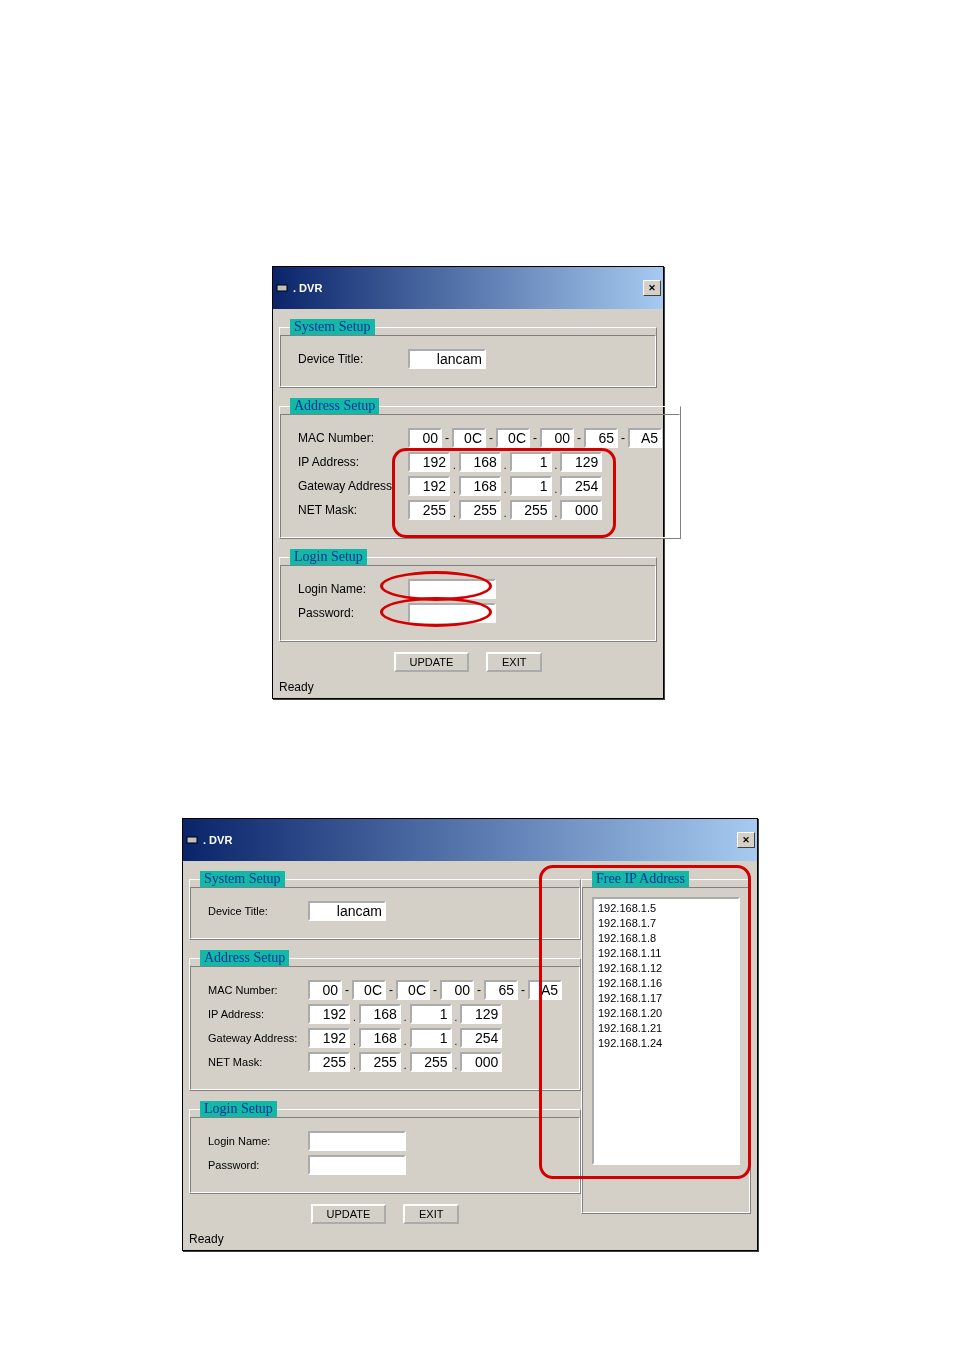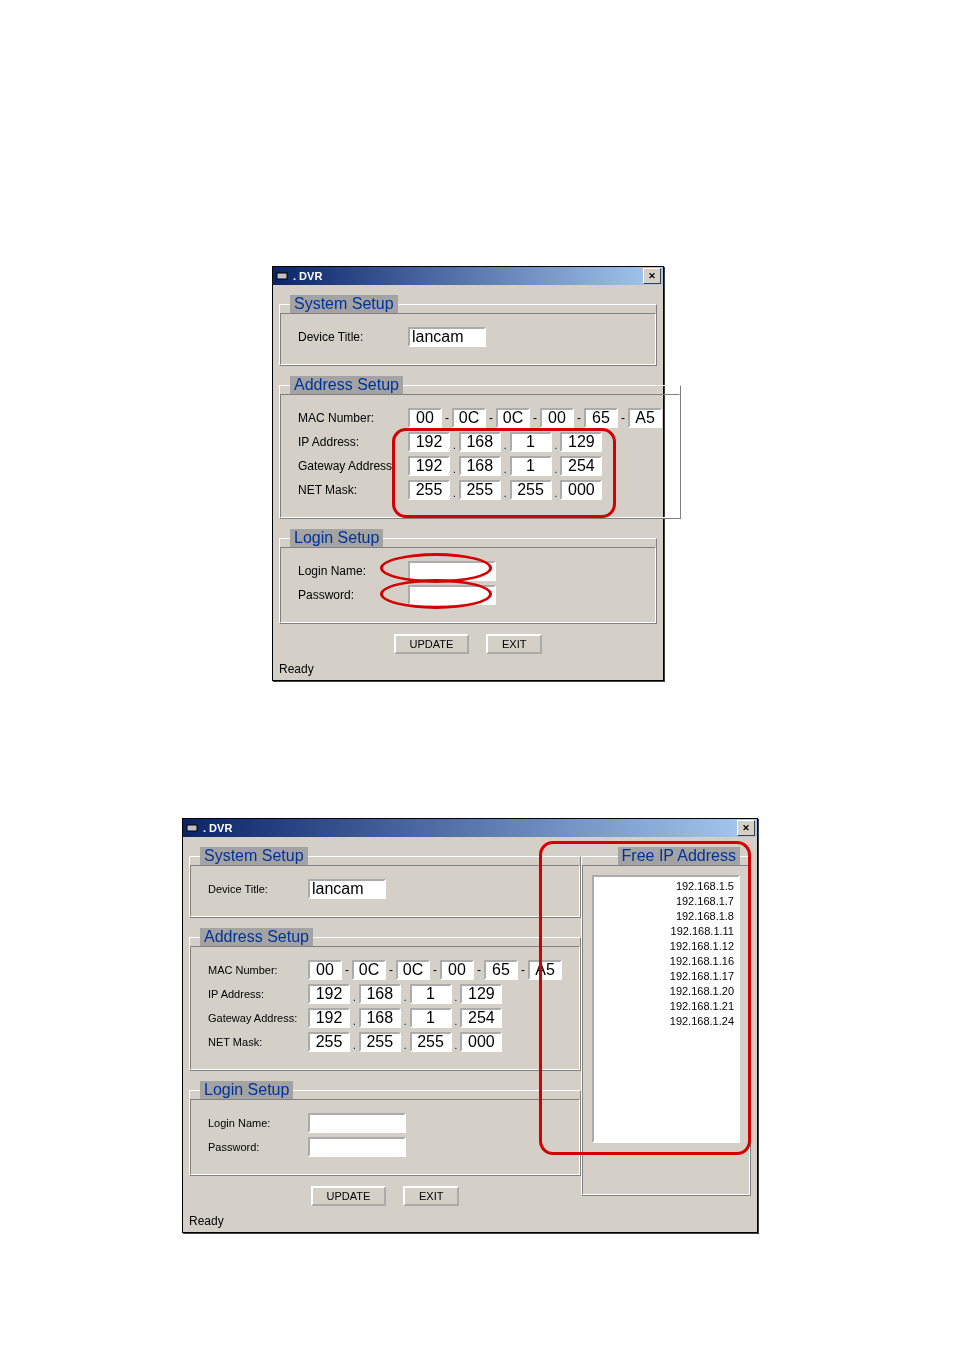--- a/index.html
+++ b/index.html
@@ -17,21 +17,21 @@
     background: #d4d0c8;
     border: 1px solid #000;
     box-shadow: 1px 1px 0 #404040;
   }
   .titlebar {
     background: linear-gradient(to right, #0a246a, #a6caf0);
     color: #fff;
     height: 18px;
     display: flex;
     align-items: center;
-    padding: 0 2px;
+    padding: 12px 2px;
     font-size: 11px;
     font-weight: bold;
   }
   .titlebar .ticon {
     width: 14px;
     height: 14px;
     margin-right: 4px;
     display: flex;
     align-items: center;
     justify-content: center;
@@ -67,39 +67,41 @@
     content:"";
     position:absolute;
     inset:0;
     border:1px solid #fff;
     border-top-color:#808080;
     border-left-color:#808080;
     pointer-events:none;
   }
   fieldset.group legend {
     color: #003399;
-    font-size: 16px;
+    font-size: 14px;
     padding: 0 4px;
-    background:#a3a3a3;
+    background:#14b8a6;
+    font-family:Liberation Serif, serif;
   }
   .row {
     display: flex;
     align-items: center;
     margin: 4px 8px;
   }
   .label {
     width: 110px;
     color: #000;
   }
   input.sunken {
     border: 2px inset #fff;
     background: #fff;
     height: 16px;
-    font-size: 16px;
+    font-size: 14px;
     padding: 0 2px;
+    text-align: right;
   }
   .mac-seg { width: 26px; text-align:center; }
   .ip-seg  { width: 34px; text-align:center; }
   .sep { margin: 0 3px; }
   .dot { margin: 0 3px; font-size:10px; position:relative; top:3px;}
   .wide-inp { width: 70px; }
   .button {
     background:#d4d0c8;
     border:2px outset #fff;
     padding:2px 14px;
@@ -128,21 +130,21 @@
     border:2px inset #fff;
     background:#fff;
     height:260px;
     overflow:auto;
     font-size:11px;
     padding:2px 4px;
     line-height:15px;
   }
   .flex2 { display:flex; }
   .leftcol { flex:1; }
-  .rightgroup { width:200px; margin-left:8px;text-align:right; }
+  .rightgroup { width:200px; margin-left:8px; }
   .btnrow { text-align:center; margin-top:2px;}
 </style>
 </head>
 <body>
 
 <div class="window" style="left:272px; top:266px; width:390px;">
   <div class="titlebar">
     <span class="ticon">
       <svg width="12" height="12" viewBox="0 0 12 12">
           <rect x="1" y="3" width="10" height="6" fill="#c0c0c0" stroke="#000"></rect>

